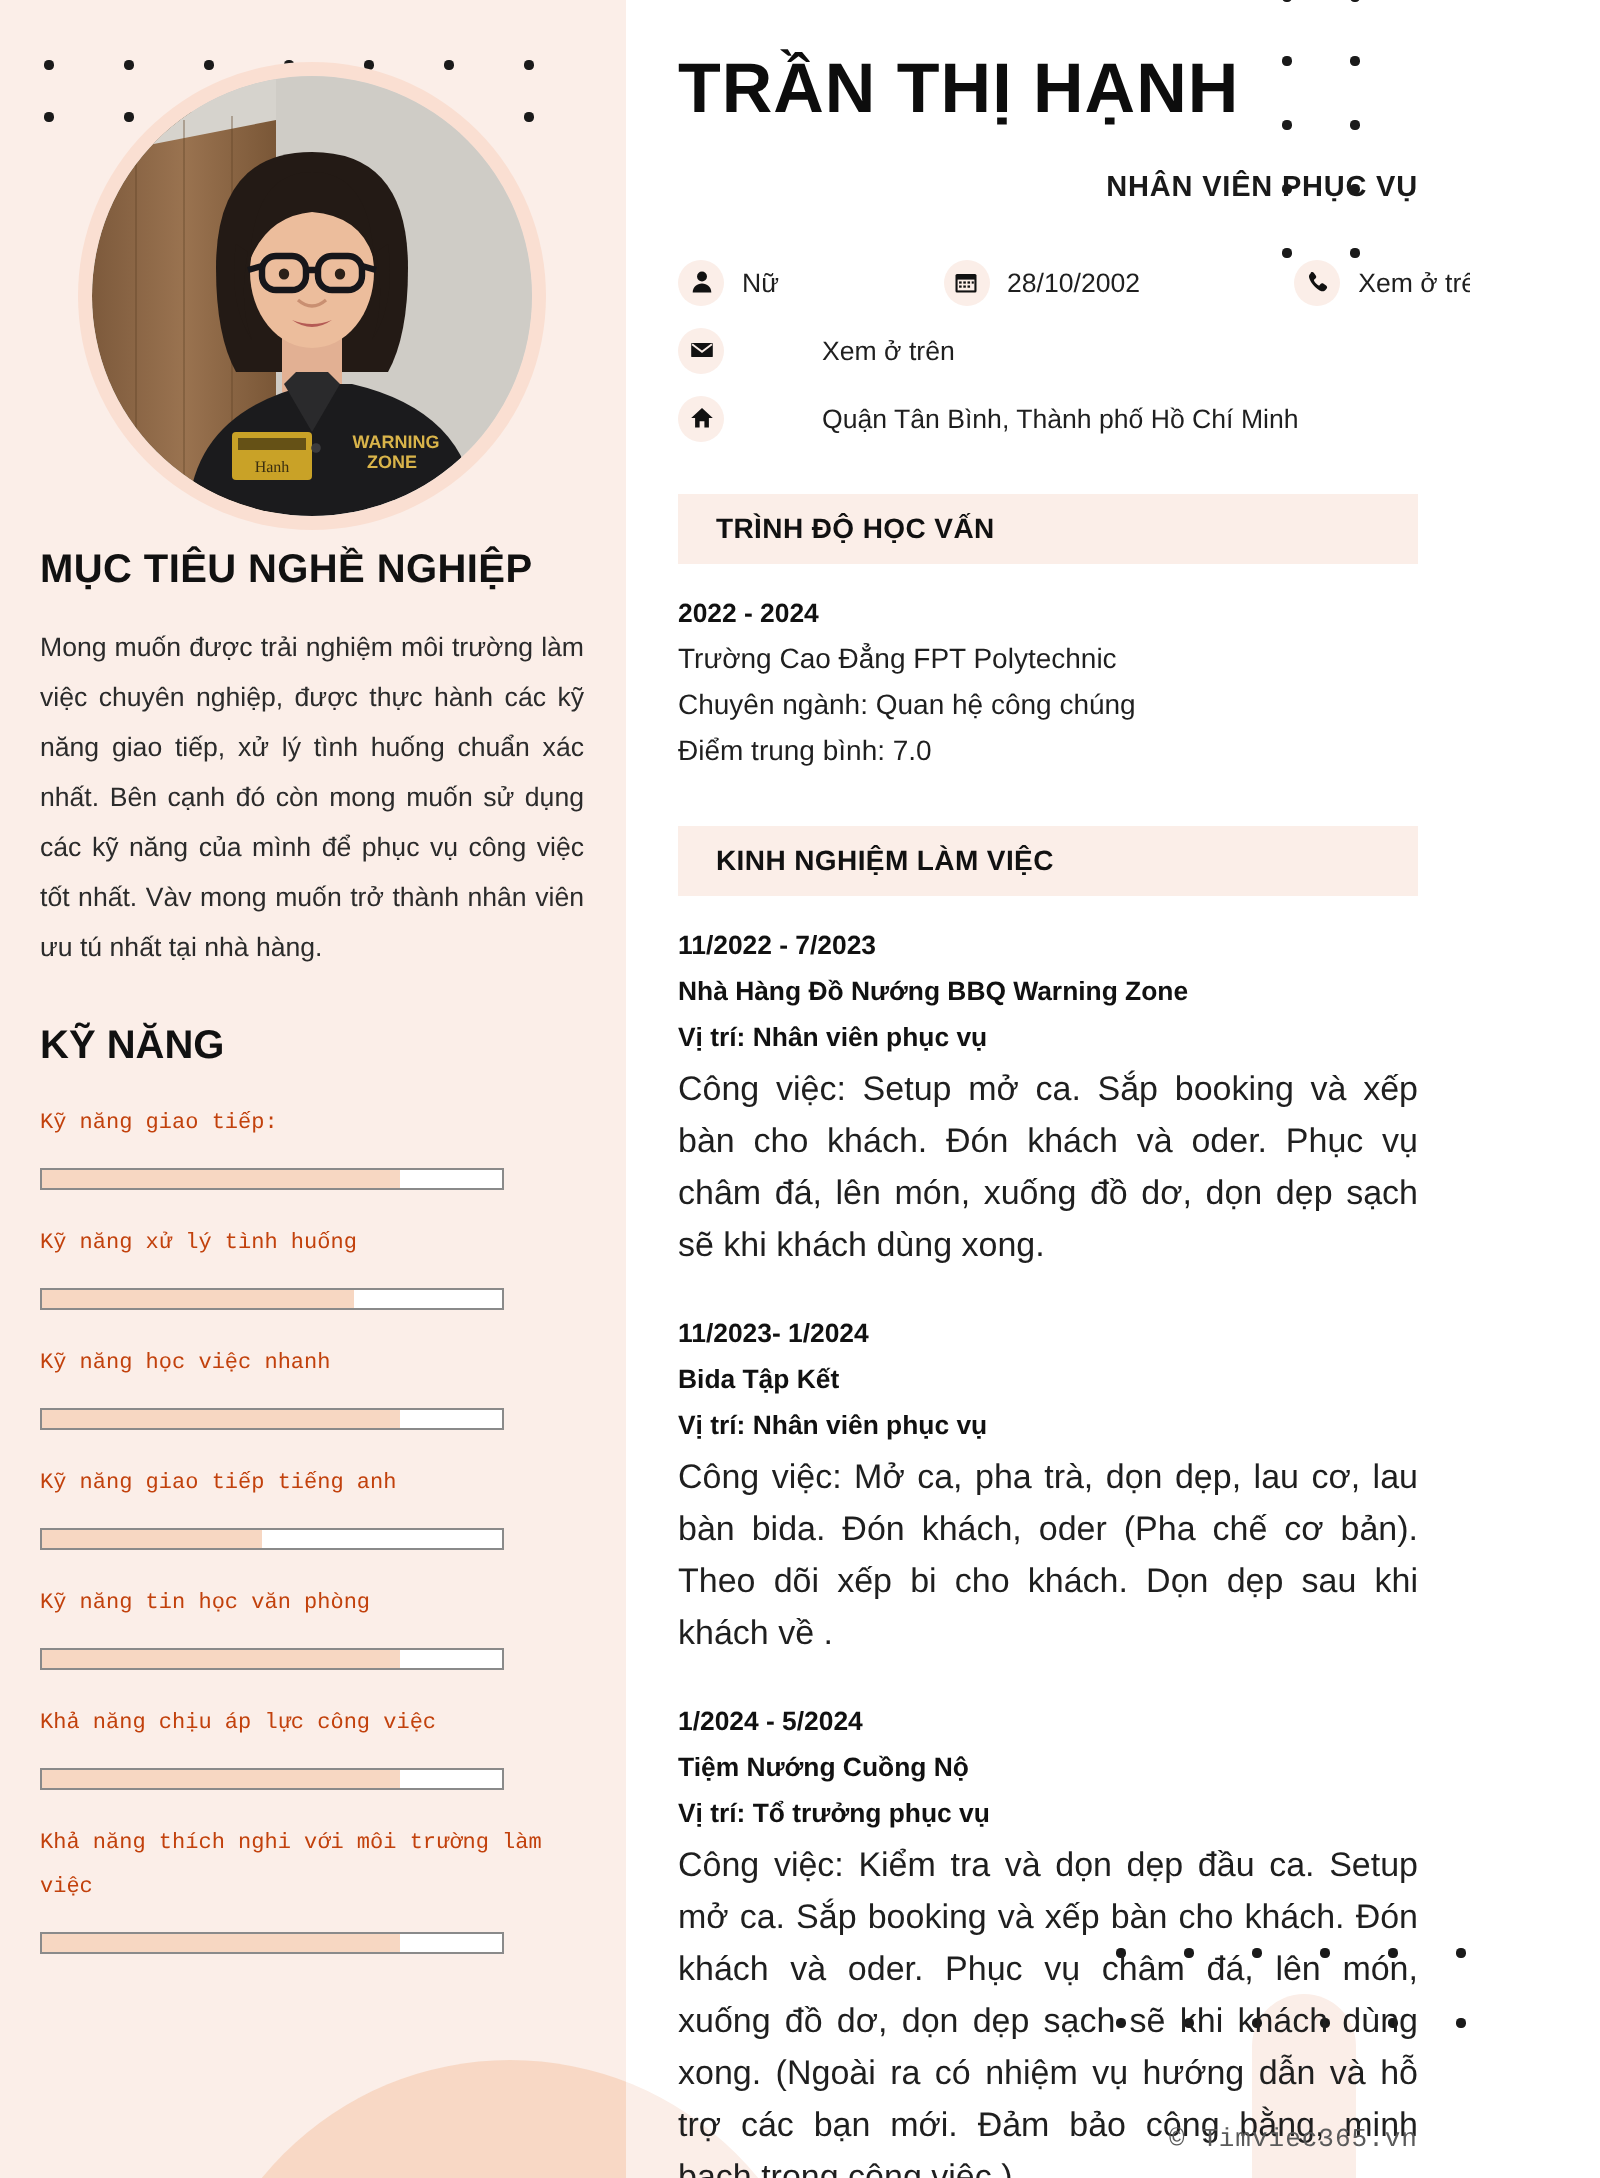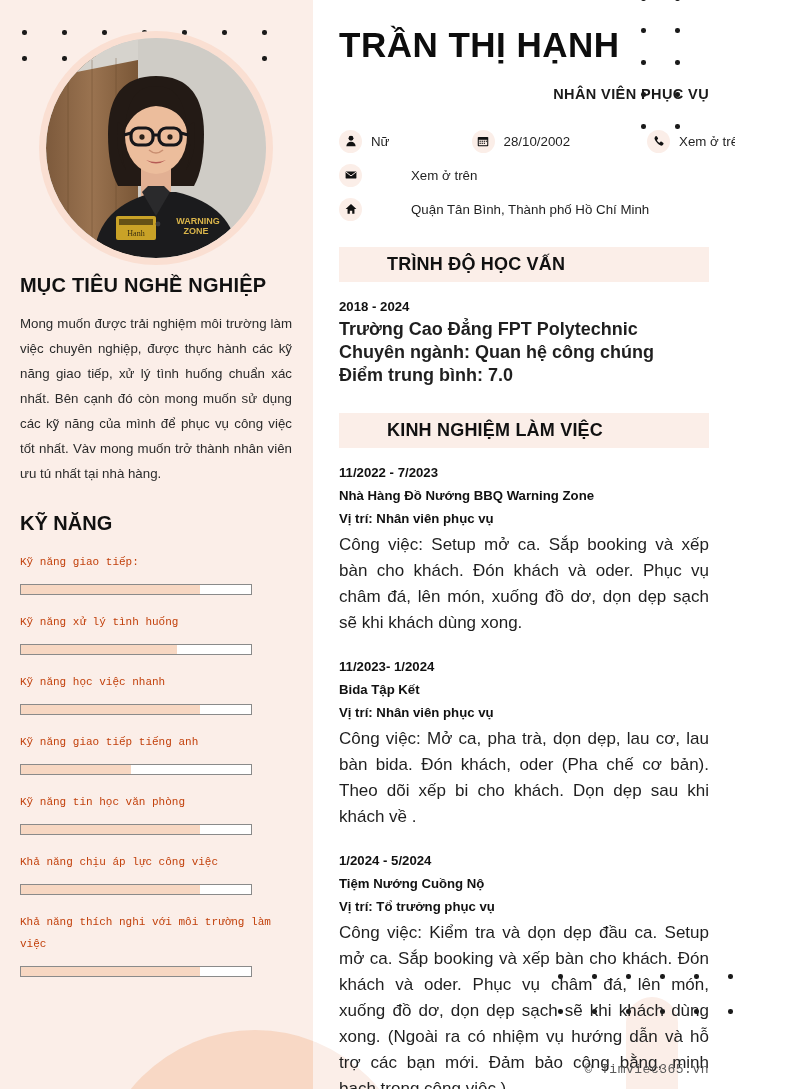--- a/index.html
+++ b/index.html
@@ -154,26 +154,26 @@
   .gap-a { margin-left: 42px; }
   .gap-b { margin-left: 37px; }
 
   .sec-header {
     background: #fbeee8;
     height: 35px;
     display: flex; align-items: center;
     margin-top: 26px;
   }
   .sec-header span {
-    font-size: 18px; font-weight: 700; color: #111;
-    letter-spacing: .2px; padding-left: 48px;
+    font-size: 14px; font-weight: 700; color: #111;
+    letter-spacing: .2px; padding-left: 19px;
   }
   .sec-body { margin-top: 13px; }
   .line-b { font-size: 13.2px; font-weight: 700; color: #111; line-height: 23px; }
-  .line-n { font-size: 18px; color: #1f1f1f; line-height: 23px; font-weight: bold; }
+  .line-n { font-size: 14px; color: #1f1f1f; line-height: 23px; }
   .para {
     font-size: 17px; color: #1f1f1f; line-height: 26px;
     text-align: justify; text-justify: inter-word; margin-top: 2px;
   }
   .exp-block { margin-top: 19px; }
   .exp-block:first-child { margin-top: 13px; }
 
   .watermark {
     position: absolute;
     right: 26px; bottom: 12px;
@@ -411,21 +411,21 @@
               </svg>
           </span>
           <span class="ctext">Quận Tân Bình, Thành phố Hồ Chí Minh</span>
         </div>
       </div>
 
       <div class="sec-header">
         <span>TRÌNH ĐỘ HỌC VẤN</span>
       </div>
       <div class="sec-body">
-        <div class="line-b">2018 - 2024</div>
+        <div class="line-b">2022 - 2024</div>
         <div class="line-n">Trường Cao Đẳng FPT Polytechnic</div>
         <div class="line-n">Chuyên ngành: Quan hệ công chúng</div>
         <div class="line-n">Điểm trung bình: 7.0</div>
       </div>
 
       <div class="sec-header">
         <span>KINH NGHIỆM LÀM VIỆC</span>
       </div>
       <div class="sec-body">
         <div class="exp-block">

